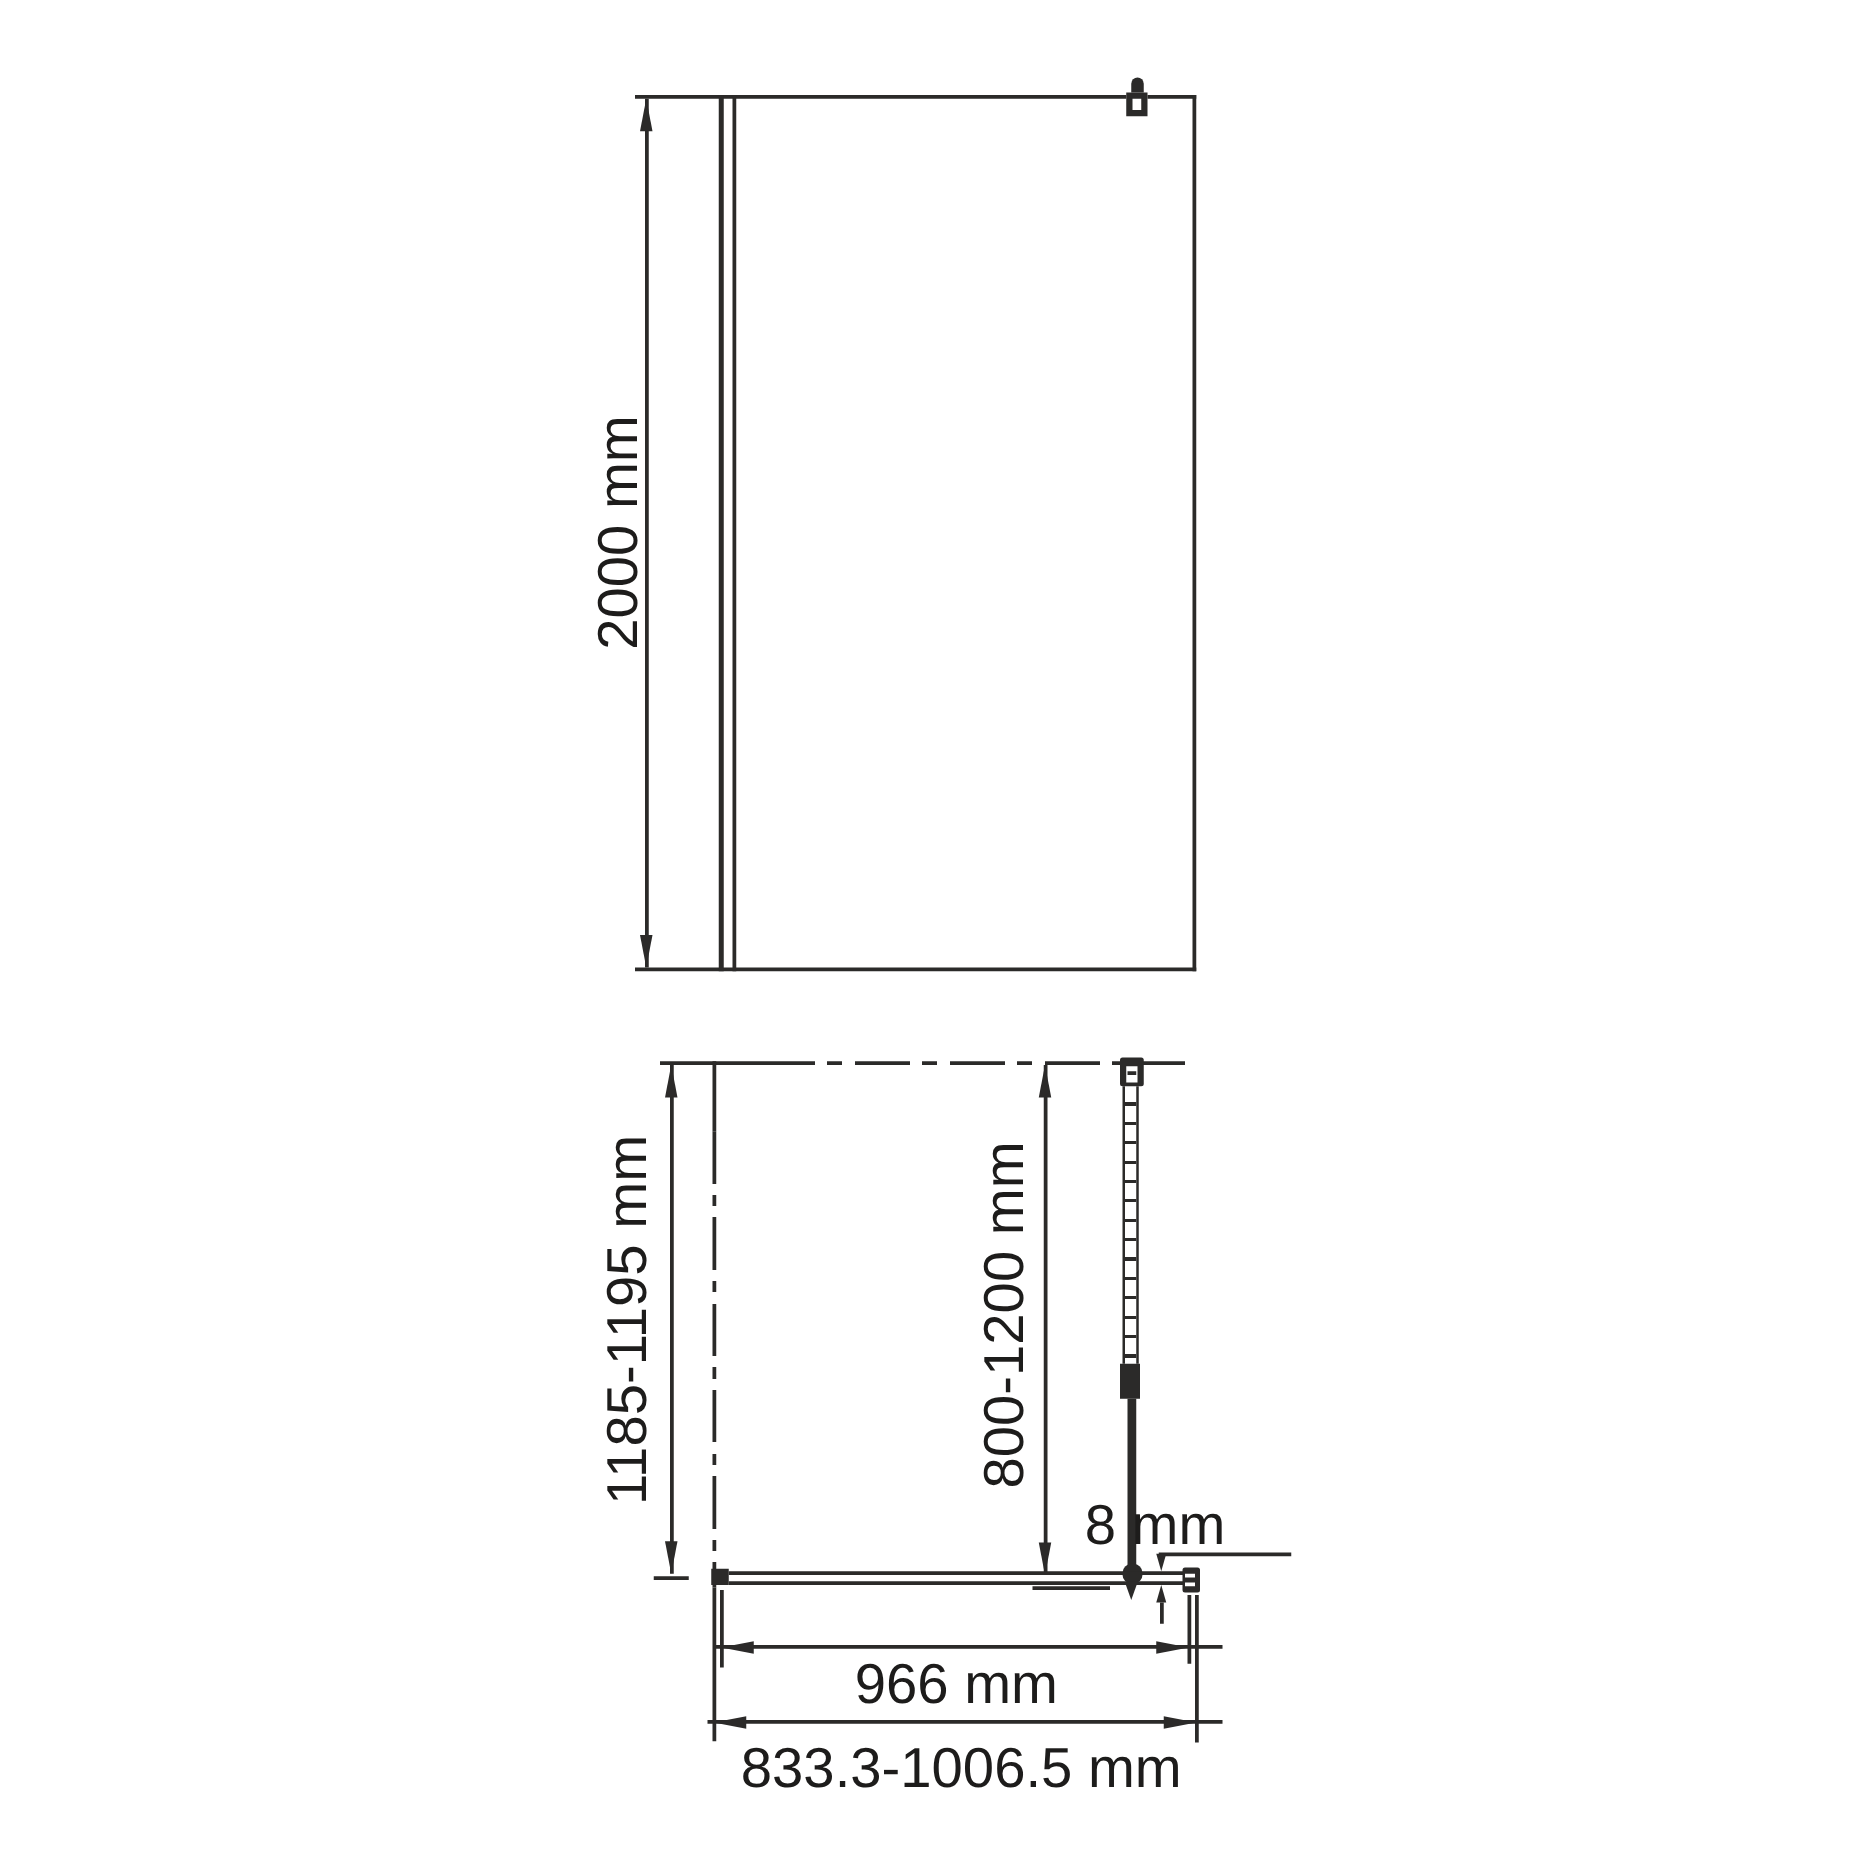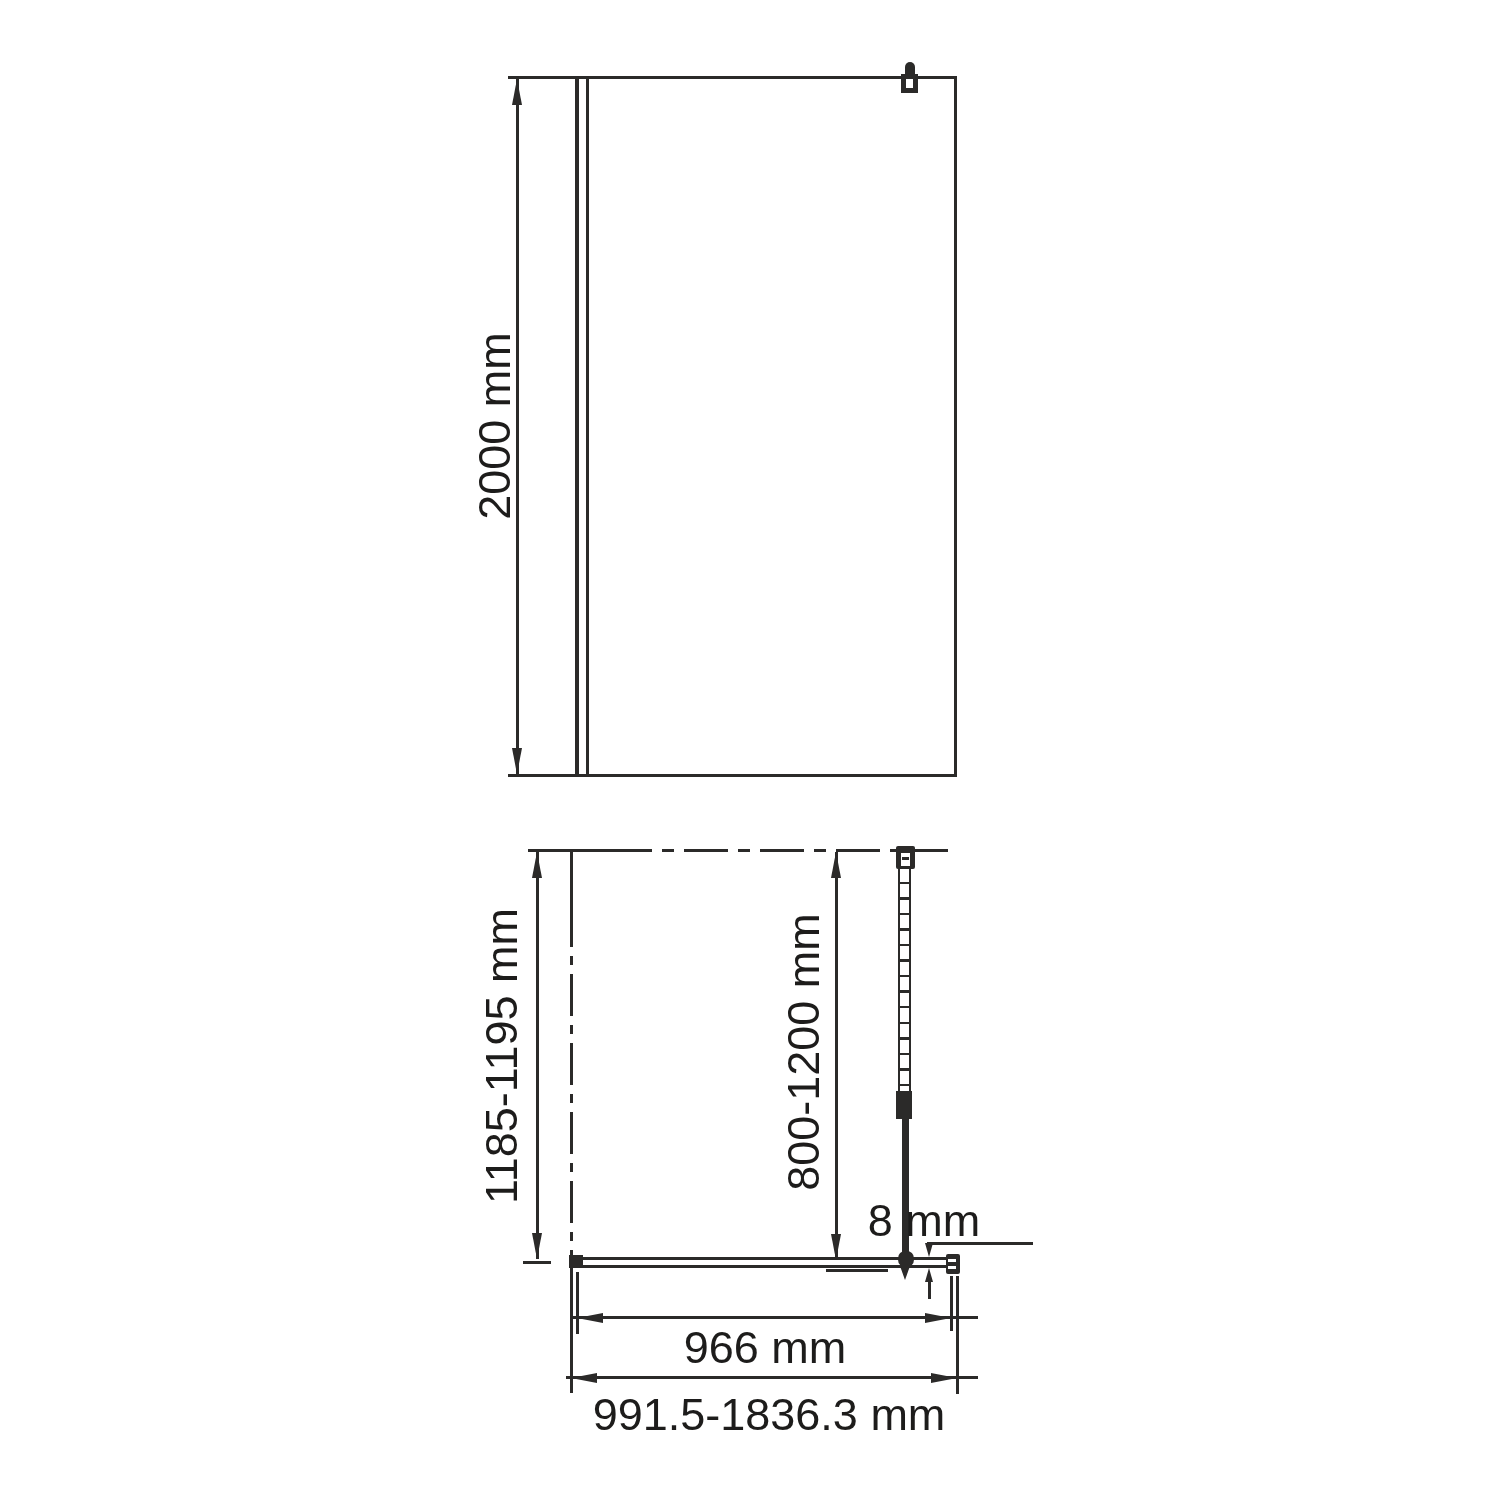--- a/index.html
+++ b/index.html
@@ -132,17 +132,17 @@
       <div class="ln" style="left:956px; top:1276px; width:2.5px; height:118px;"></div>
 
       <div class="ln" style="left:571px; top:1316px; width:407px; height:2.5px;"></div>
       <div class="arrow ar-left" style="left:577px; top:1312.5px;"></div>
       <div class="arrow ar-right" style="left:925px; top:1312.5px;"></div>
       <div class="lbl" style="left:765px; top:1347px;">966 mm</div>
 
       <div class="ln" style="left:566px; top:1376px; width:412px; height:2.5px;"></div>
       <div class="arrow ar-left" style="left:571px; top:1372.5px;"></div>
       <div class="arrow ar-right" style="left:931px; top:1372.5px;"></div>
-      <div class="lbl" style="left:769px; top:1414px;">991.5-1836.3 mm</div>
+      <div class="lbl" style="left:769px; top:1414px;">833.3-1006.5 mm</div>
     </div>
   </div>
 
 </div>
 
 </body></html>

